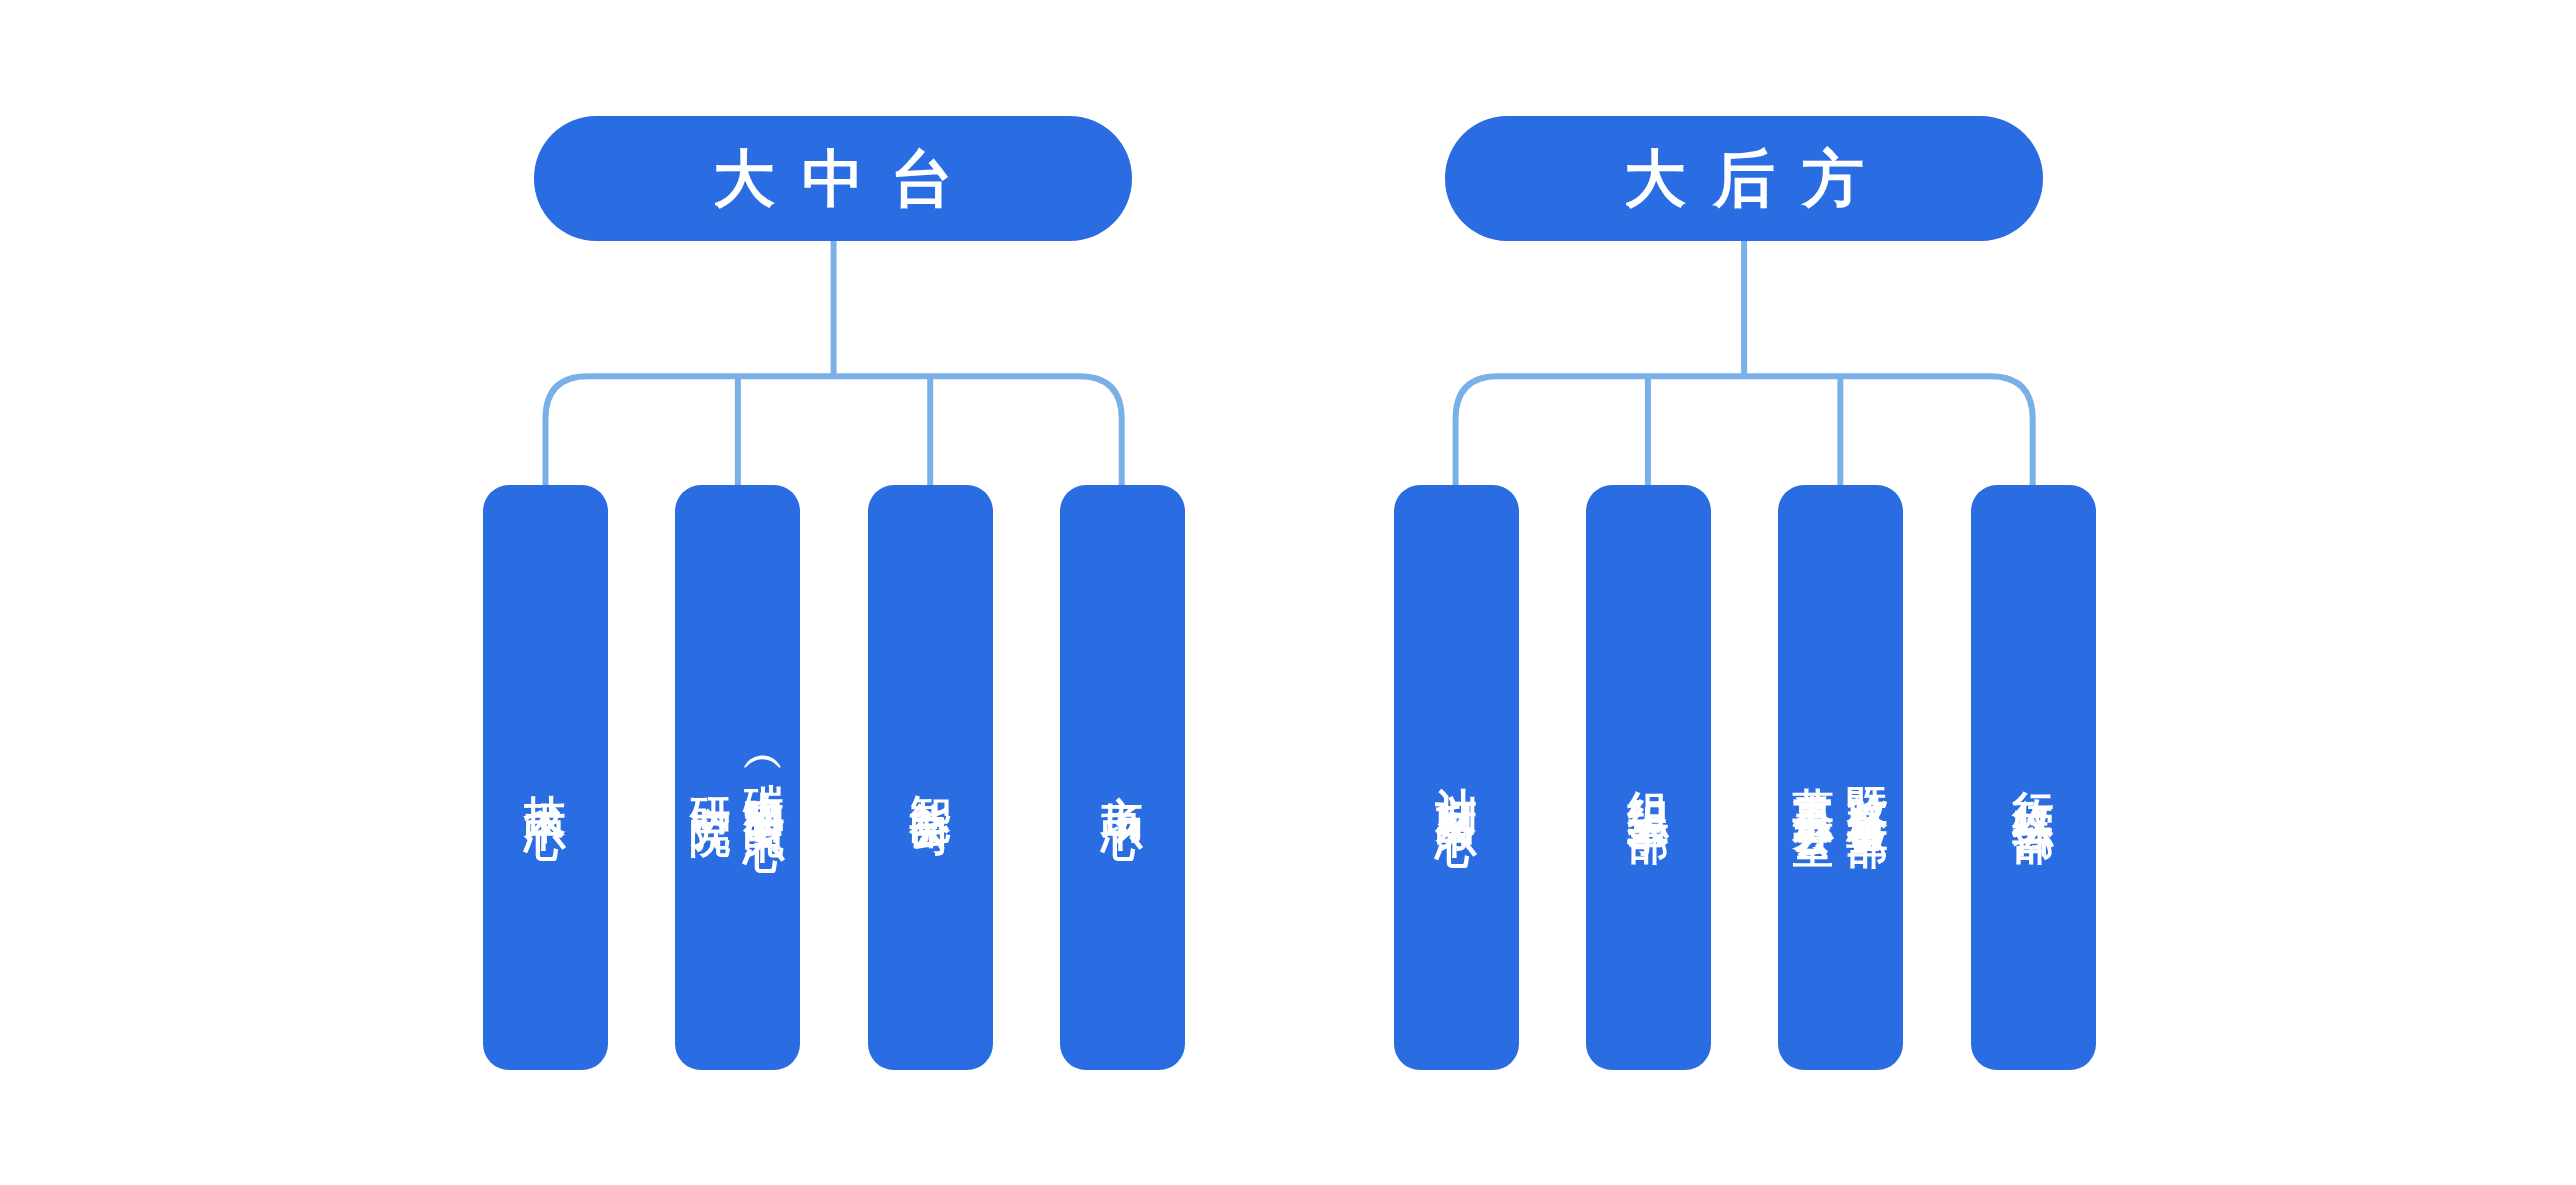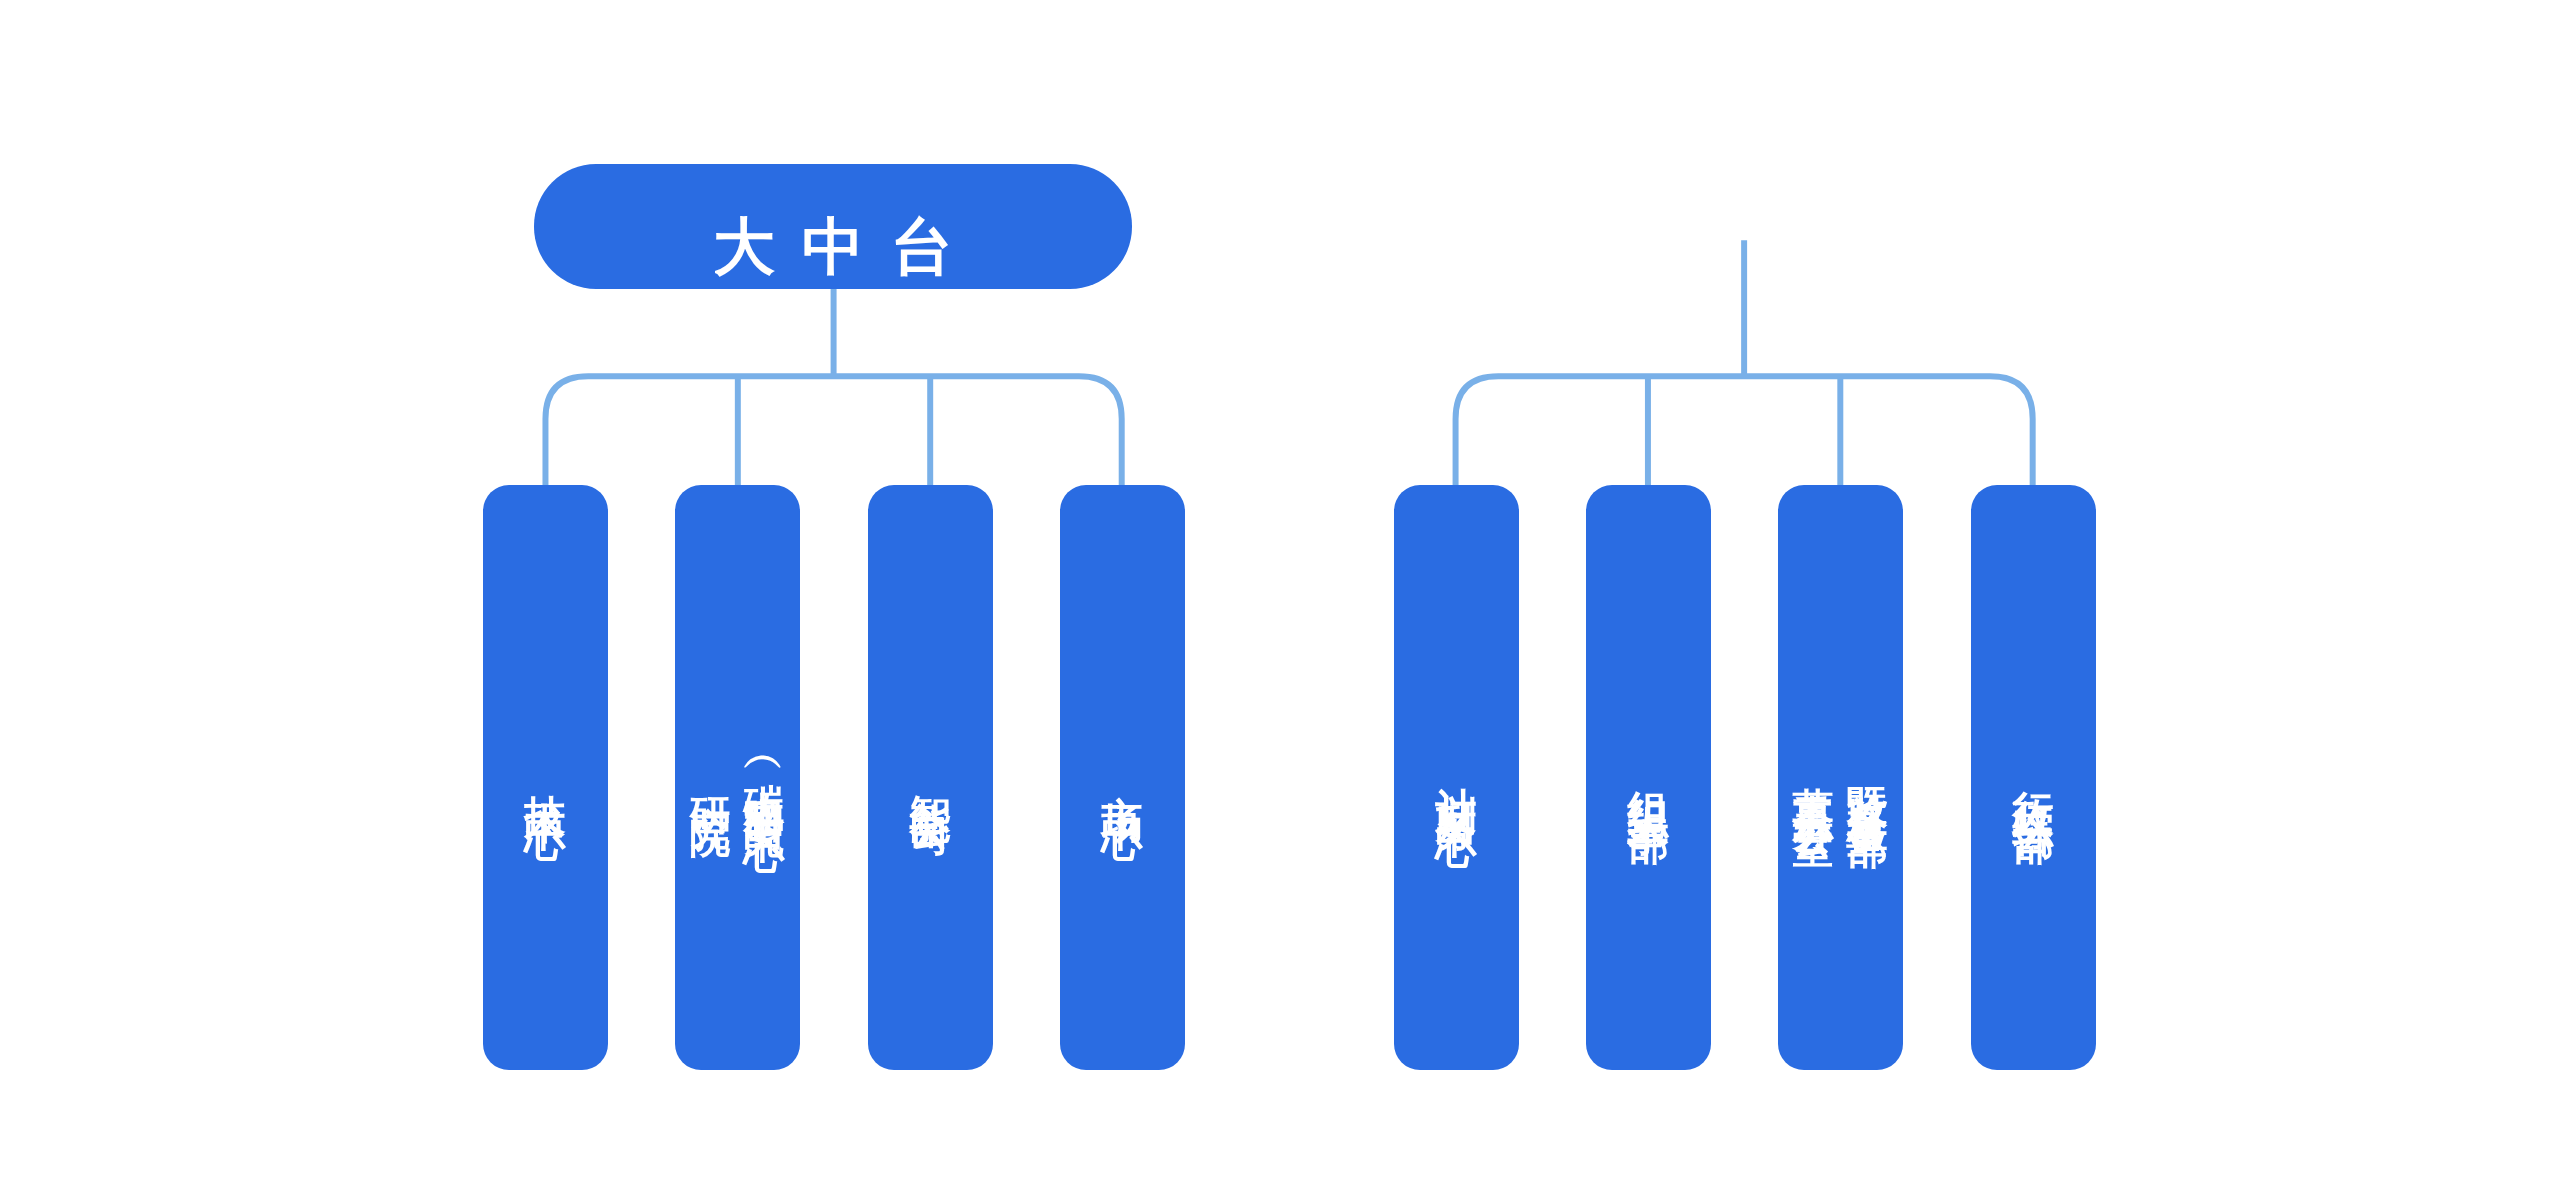--- a/index.html
+++ b/index.html
@@ -28,27 +28,26 @@
   }
   .pill {
     position: absolute;
     top: 116px;
     width: 598px;
     height: 125px;
     border-radius: 62px;
     background: var(--node, #2A6CE2);
     color: var(--text, #ffffff);
     display: flex;
-    align-items: flex-end;
+    align-items: center;
     justify-content: center;
     font-size: 62px;
     font-weight: 700;
     letter-spacing: 27px;
     z-index: 1;
-    margin-top: 48px;
   }
   .pill .node-label {
     margin-right: -27px; 
     white-space: nowrap;
   }
   .vbox {
     position: absolute;
     top: 485px;
     width: 125px;
     height: 585px;
@@ -100,20 +99,23 @@
     <span class="node-label">研究院
 （碳中和研究中心）</span>
   </div>
   <div class="vbox" style="left:868px;">
     <span class="node-label">智能公司</span>
   </div>
   <div class="vbox" style="left:1060px;">
     <span class="node-label">市场中心</span>
   </div>
 
+  <div class="pill" style="left:1445px;">
+    <span class="node-label">大后方</span>
+  </div>
 
   <div class="vbox" style="left:1394px;">
     <span class="node-label">计划财务中心</span>
   </div>
   <div class="vbox" style="left:1586px;">
     <span class="node-label">组织人事部</span>
   </div>
   <div class="vbox" style="left:1778px;">
     <span class="node-label">董事会办公室
 暨监督检查部</span>

